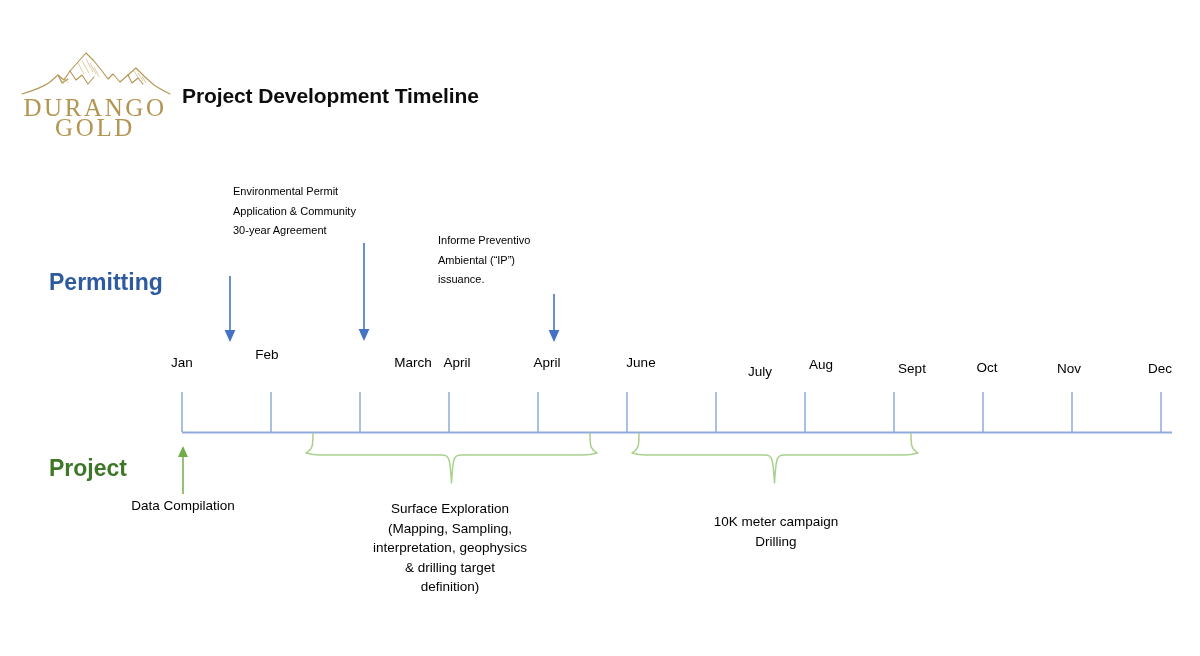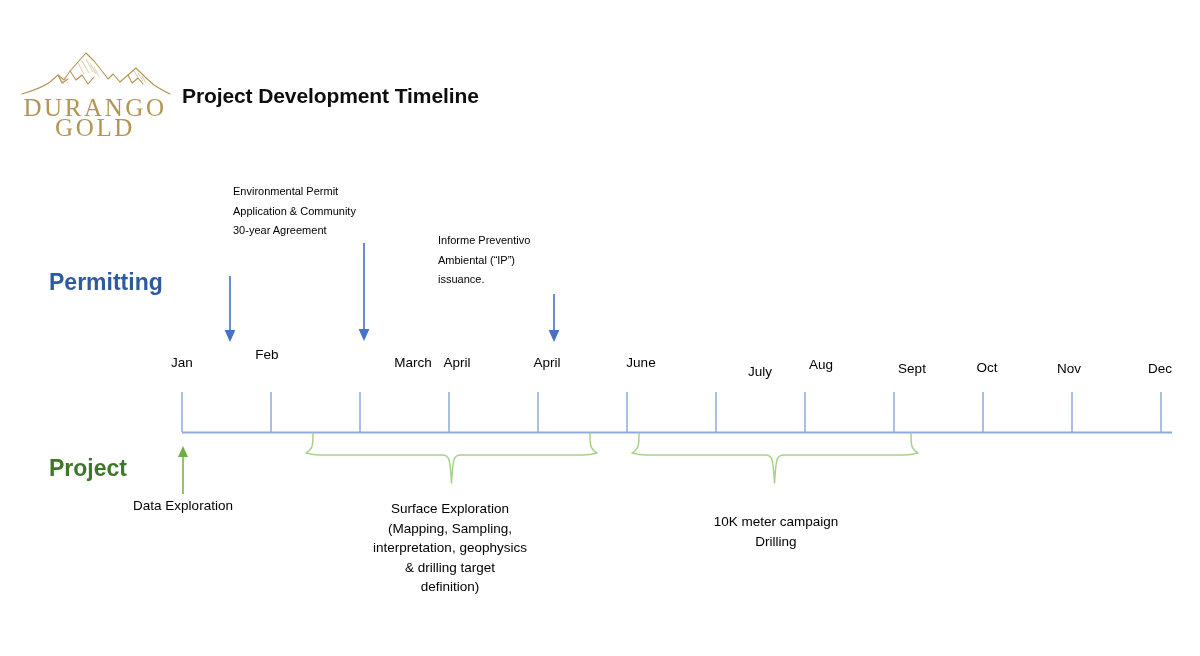--- a/index.html
+++ b/index.html
@@ -215,21 +215,21 @@
              C 8 12, 8 16, 1 20
              C 8 22, 8 22, 15 22
              L 134 22
              C 141 22, 142 24, 143.5 50
              C 145 24, 146 22, 153 22
              L 273 22
              C 280 22, 280 22, 287 20
              C 280 16, 280 12, 280 0" fill="none" stroke="#a9d18e" stroke-width="1.5" stroke-linejoin="round"></path>
   </svg>
 
-  <div class="phase-caption" id="caption-data-compilation" style="left:183px; top:497px; width:230px;">Data Exploration</div>
+  <div class="phase-caption" id="caption-data-compilation" style="left:183px; top:497px; width:230px;">Data Compilation</div>
 
   <div class="phase-caption" style="left:450px; top:499px; width:250px;">Surface Exploration
 (Mapping, Sampling,
 interpretation, geophysics
 &amp; drilling target
 definition)</div>
 
   <div class="phase-caption" style="left:776px; top:512px; width:250px;">10K meter campaign
 Drilling</div>
 

